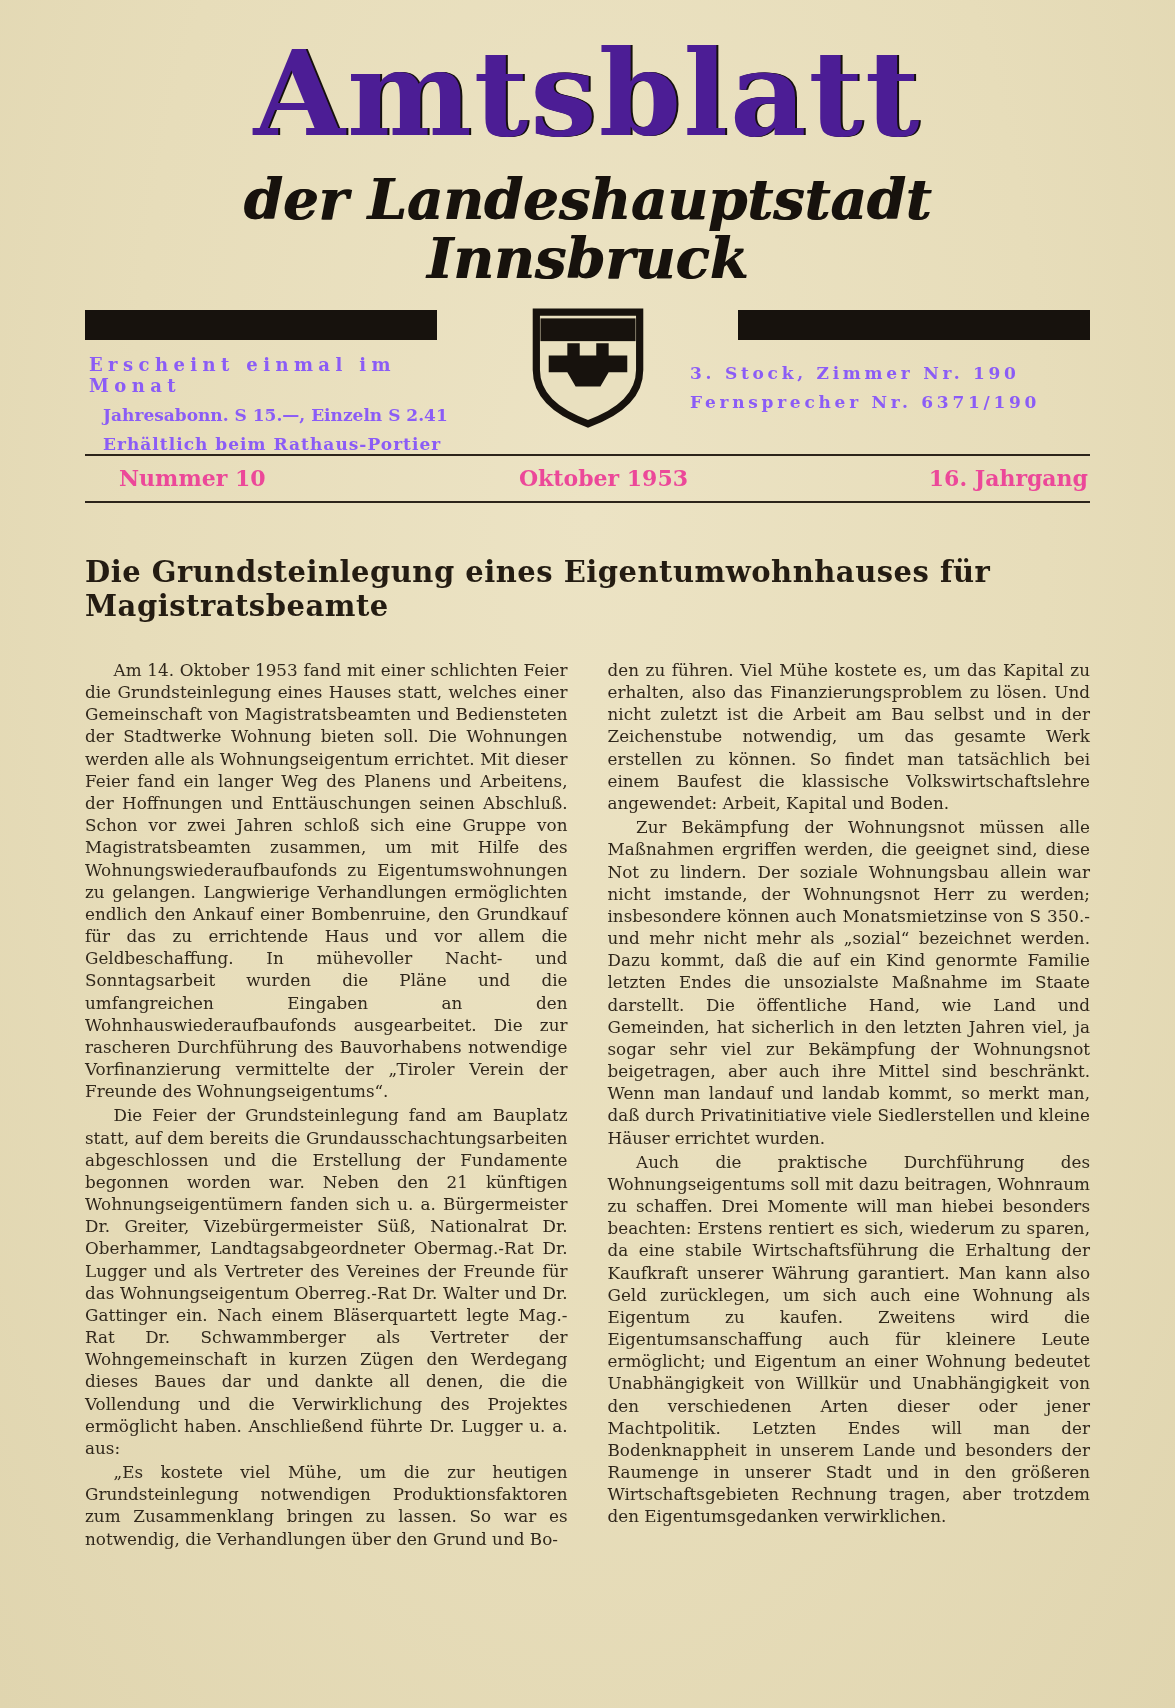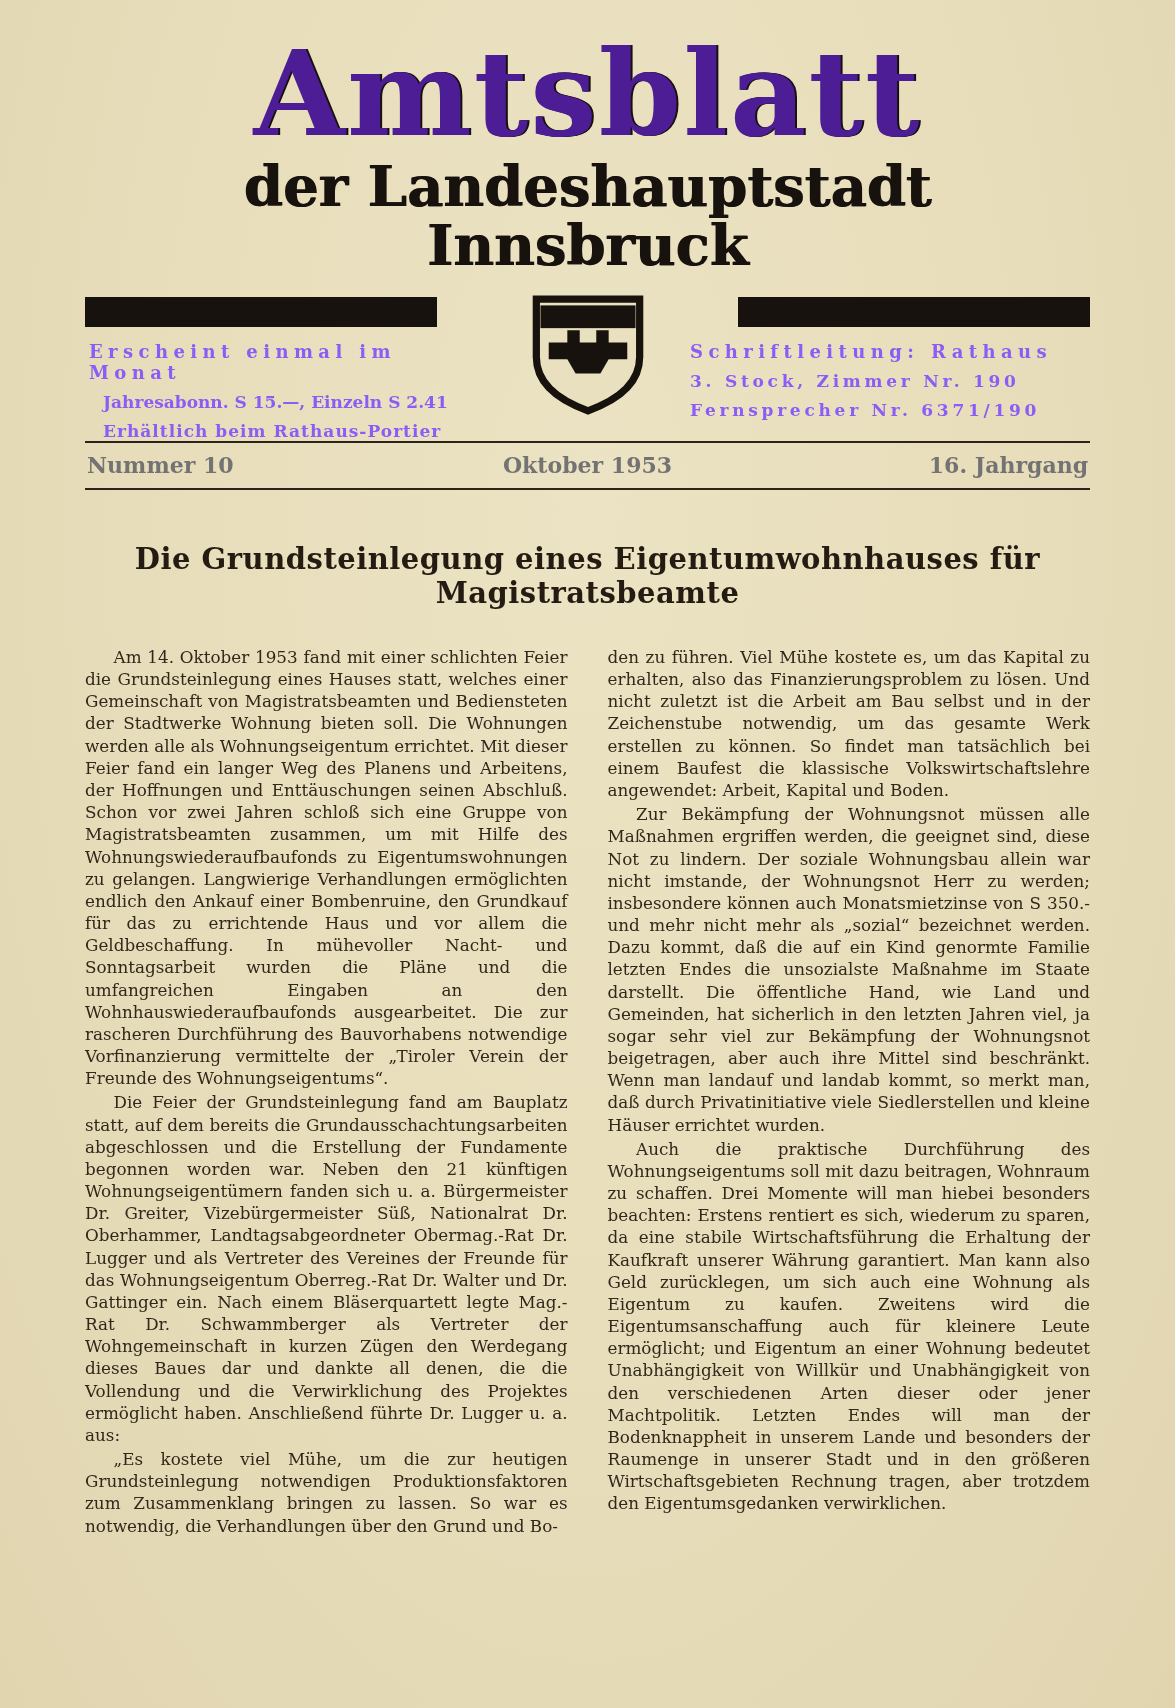--- a/index.html
+++ b/index.html
@@ -13,22 +13,22 @@
   .page { padding:34px 85px 0 85px; }
 
   
   .masthead { text-align:center; }
   .masthead-line1 {
     font-size:118px; font-weight:bold; line-height:1.02;
     letter-spacing:2px; color:#4c1d95;
     text-shadow:1px 0 0 #17120d, 2px 0 0 #17120d;
   }
   .masthead-line2 {
-    font-size:56px; font-weight:bold; line-height:1.05; margin-top:3px;
-    color:#17120d; text-shadow:1px 0 0 #17120d;
+    font-size:56px; font-weight:bold; line-height:1.05; margin-top:16px;
+    color:#17120d; text-shadow:1px 0 0 #17120d;font-style:italic;
   }
 
   
   .band { position:relative; height:34px; margin-top:22px; }
   .band-bar { position:absolute; top:0; height:30px; width:352px; background:#17120d; }
   .band-bar.left { left:0; }
   .band-bar.right { right:0; }
   .crest {
     position:absolute; left:50%; top:-4px; transform:translateX(-50%);
     width:138px; height:124px; z-index:2;
@@ -40,29 +40,29 @@
   .info-block .l1 { font-size:18px; letter-spacing:0.30em; }
   .info-block .l2 { font-size:17px; margin-top:9px; }
   .info-block .l3 { font-size:17px; margin-top:9px; letter-spacing:0.06em; }
   .info-left { text-align:left; padding-left:4px; }
   .info-left .l2, .info-left .l3 { padding-left:14px; }
   .info-right { text-align:left; }
   .info-right .l2, .info-right .l3 { letter-spacing:0.22em; }
 
   
   .rule { border-top:2.5px solid #2c241a; }
-  .issue-row { display:flex; align-items:center; padding:9px 2px 10px 2px; font-size:22px; font-weight:bold; color:#737373; }
+  .issue-row { display:flex; align-items:center; padding:9px 2px 10px 2px; font-size:22px; font-weight:bold; color:#ec4899;margin-left:32px; }
   .issue-row .cell { flex:1; }
   .issue-row .c-left { text-align:left; }
   .issue-row .c-mid { text-align:center; }
   .issue-row .c-right { text-align:right; }
 
   
   .article-title {
-    text-align:center; font-size:29px; font-weight:bold;
+    font-size:29px; font-weight:bold;
     margin-top:52px; letter-spacing:0.5px; color:#241c12;
   }
   .byline { text-align:center; font-size:19px; margin-top:16px; color:#2c241a; }
 
   .columns { display:flex; gap:40px; margin-top:36px; }
   .col { flex:1; font-size:16.8px; line-height:1.32; text-align:justify; color:#31281c; }
   .col p { text-indent:1.7em; margin:0; }
   .col p + p { margin-top:2px; }
   .col p.no-indent { text-indent:0; }
 </style>
@@ -86,21 +86,20 @@
     </svg>
   </div>
 
   <div class="info-row">
     <div class="info-block info-left">
       <div class="l1">Erscheint einmal im Monat</div>
       <div class="l2">Jahresabonn. S 15.—, Einzeln S 2.41</div>
       <div class="l3">Erhältlich beim Rathaus-Portier</div>
     </div>
     <div class="info-block info-right">
-      <div class="l1">Schriftleitung: Rathaus</div>
       <div class="l2">3. Stock, Zimmer Nr. 190</div>
       <div class="l3">Fernsprecher Nr. 6371/190</div>
     </div>
   </div>
 
   <div class="rule"></div>
   <div class="issue-row">
     <div class="cell c-left">Nummer 10</div>
     <div class="cell c-mid">Oktober 1953</div>
     <div class="cell c-right">16. Jahrgang</div>

